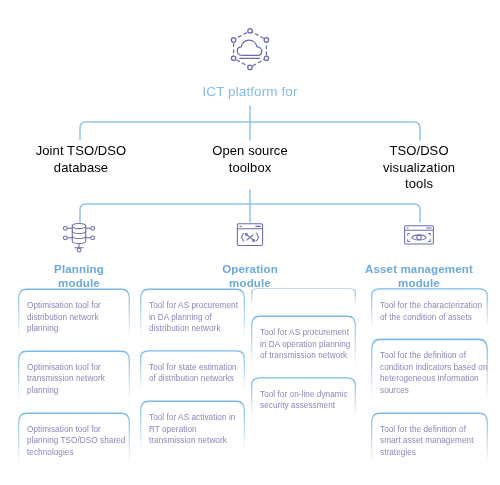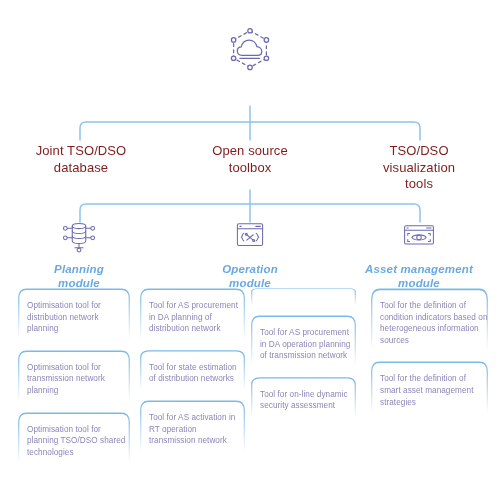--- a/index.html
+++ b/index.html
@@ -51,21 +51,21 @@
     color: #85bcea;
     letter-spacing: 0.1px;
   }
 
   
   .branch {
     position: absolute;
     text-align: center;
     font-size: 13px;
     line-height: 16.5px;
-    color: #7f1d1d;
+    color: #000000;
     letter-spacing: 0.1px;
   }
   .branch-0 { left: 6px;   top: 143px; width: 150px; }
   .branch-1 { left: 175px; top: 143px; width: 150px; }
   .branch-2 { left: 344px; top: 143px; width: 150px; }
 
   
   .module {
     position: absolute;
     text-align: center;
@@ -76,21 +76,20 @@
     height: 36px;
     margin: 0 auto 8px auto;
     display: block;
   }
   .module-label {
     font-size: 11.5px;
     line-height: 14px;
     font-weight: bold;
     color: #6aa9e0;
     letter-spacing: 0.15px;
-    font-style: italic;
   }
   .module-0 { left: 4px;   top: 218px; }
   .module-1 { left: 175px; top: 218px; }
   .module-2 { left: 344px; top: 218px; }
 
   
   .column {
     position: absolute;
     top: 288px;
   }
@@ -159,20 +158,21 @@
         <circle cx="11" cy="16.5" r="2.3" fill="#ffffff"></circle>
 
         <path d="M19.5,32.5 C16.6,32.5 14.8,30.4 14.8,28.1 C14.8,25.8 16.6,23.9 19,23.8
                  C19.5,19.6 22.9,16.6 27,16.6 C31.1,16.6 34.4,19.5 35.1,23.4
                  C38,23.6 40.2,25.8 40.2,28.4 C40.2,30.9 38.2,32.5 35.6,32.5 Z"></path>
 
         <path d="M17.5,35.6 L38,35.6"></path>
       </g>
     </svg>
     <div class="root-label">
+      <div>ICT platform for</div>
     </div>
   </div>
 
   <div class="branch branch-0">
     <div>Joint TSO/DSO</div>
     <div>database</div>
   </div>
   <div class="branch branch-1">
     <div>Open source</div>
     <div>toolbox</div>
@@ -375,20 +375,32 @@
         <path d="M0.7,45 L0.7,9 Q0.7,1 8.7,1 L96.3,1 Q104.3,1 104.3,9 L104.3,45" fill="none" stroke="url(#g2c)" stroke-width="1.3"></path>
       </svg>
       <div class="card-text">Tool for on-line dynamic security assessment</div>
     </div>
   </div>
 
   <div class="column col-3">
     <div class="card">
       <svg class="card-frame" viewBox="0 0 117 46" preserveAspectRatio="none" xmlns="http://www.w3.org/2000/svg">
         <defs>
+          <linearGradient id="g3a" x1="0" y1="0" x2="0" y2="1">
+            <stop offset="0%" stop-color="#79b9e8" stop-opacity="1"></stop>
+            <stop offset="100%" stop-color="#79b9e8" stop-opacity="0"></stop>
+          </linearGradient>
+        </defs>
+        <path d="M0.7,45 L0.7,9 Q0.7,1 8.7,1 L108.3,1 Q116.3,1 116.3,9 L116.3,45" fill="none" stroke="url(#g3a)" stroke-width="1.3"></path>
+      </svg>
+      <div class="card-text">Tool for the characterization of the condition of assets</div>
+    </div>
+    <div class="card">
+      <svg class="card-frame" viewBox="0 0 117 46" preserveAspectRatio="none" xmlns="http://www.w3.org/2000/svg">
+        <defs>
           <linearGradient id="g3b" x1="0" y1="0" x2="0" y2="1">
             <stop offset="0%" stop-color="#79b9e8" stop-opacity="1"></stop>
             <stop offset="100%" stop-color="#79b9e8" stop-opacity="0"></stop>
           </linearGradient>
         </defs>
         <path d="M0.7,45 L0.7,9 Q0.7,1 8.7,1 L108.3,1 Q116.3,1 116.3,9 L116.3,45" fill="none" stroke="url(#g3b)" stroke-width="1.3"></path>
       </svg>
       <div class="card-text">Tool for the definition of condition indicators based on heterogeneous information sources</div>
     </div>
     <div class="card">

